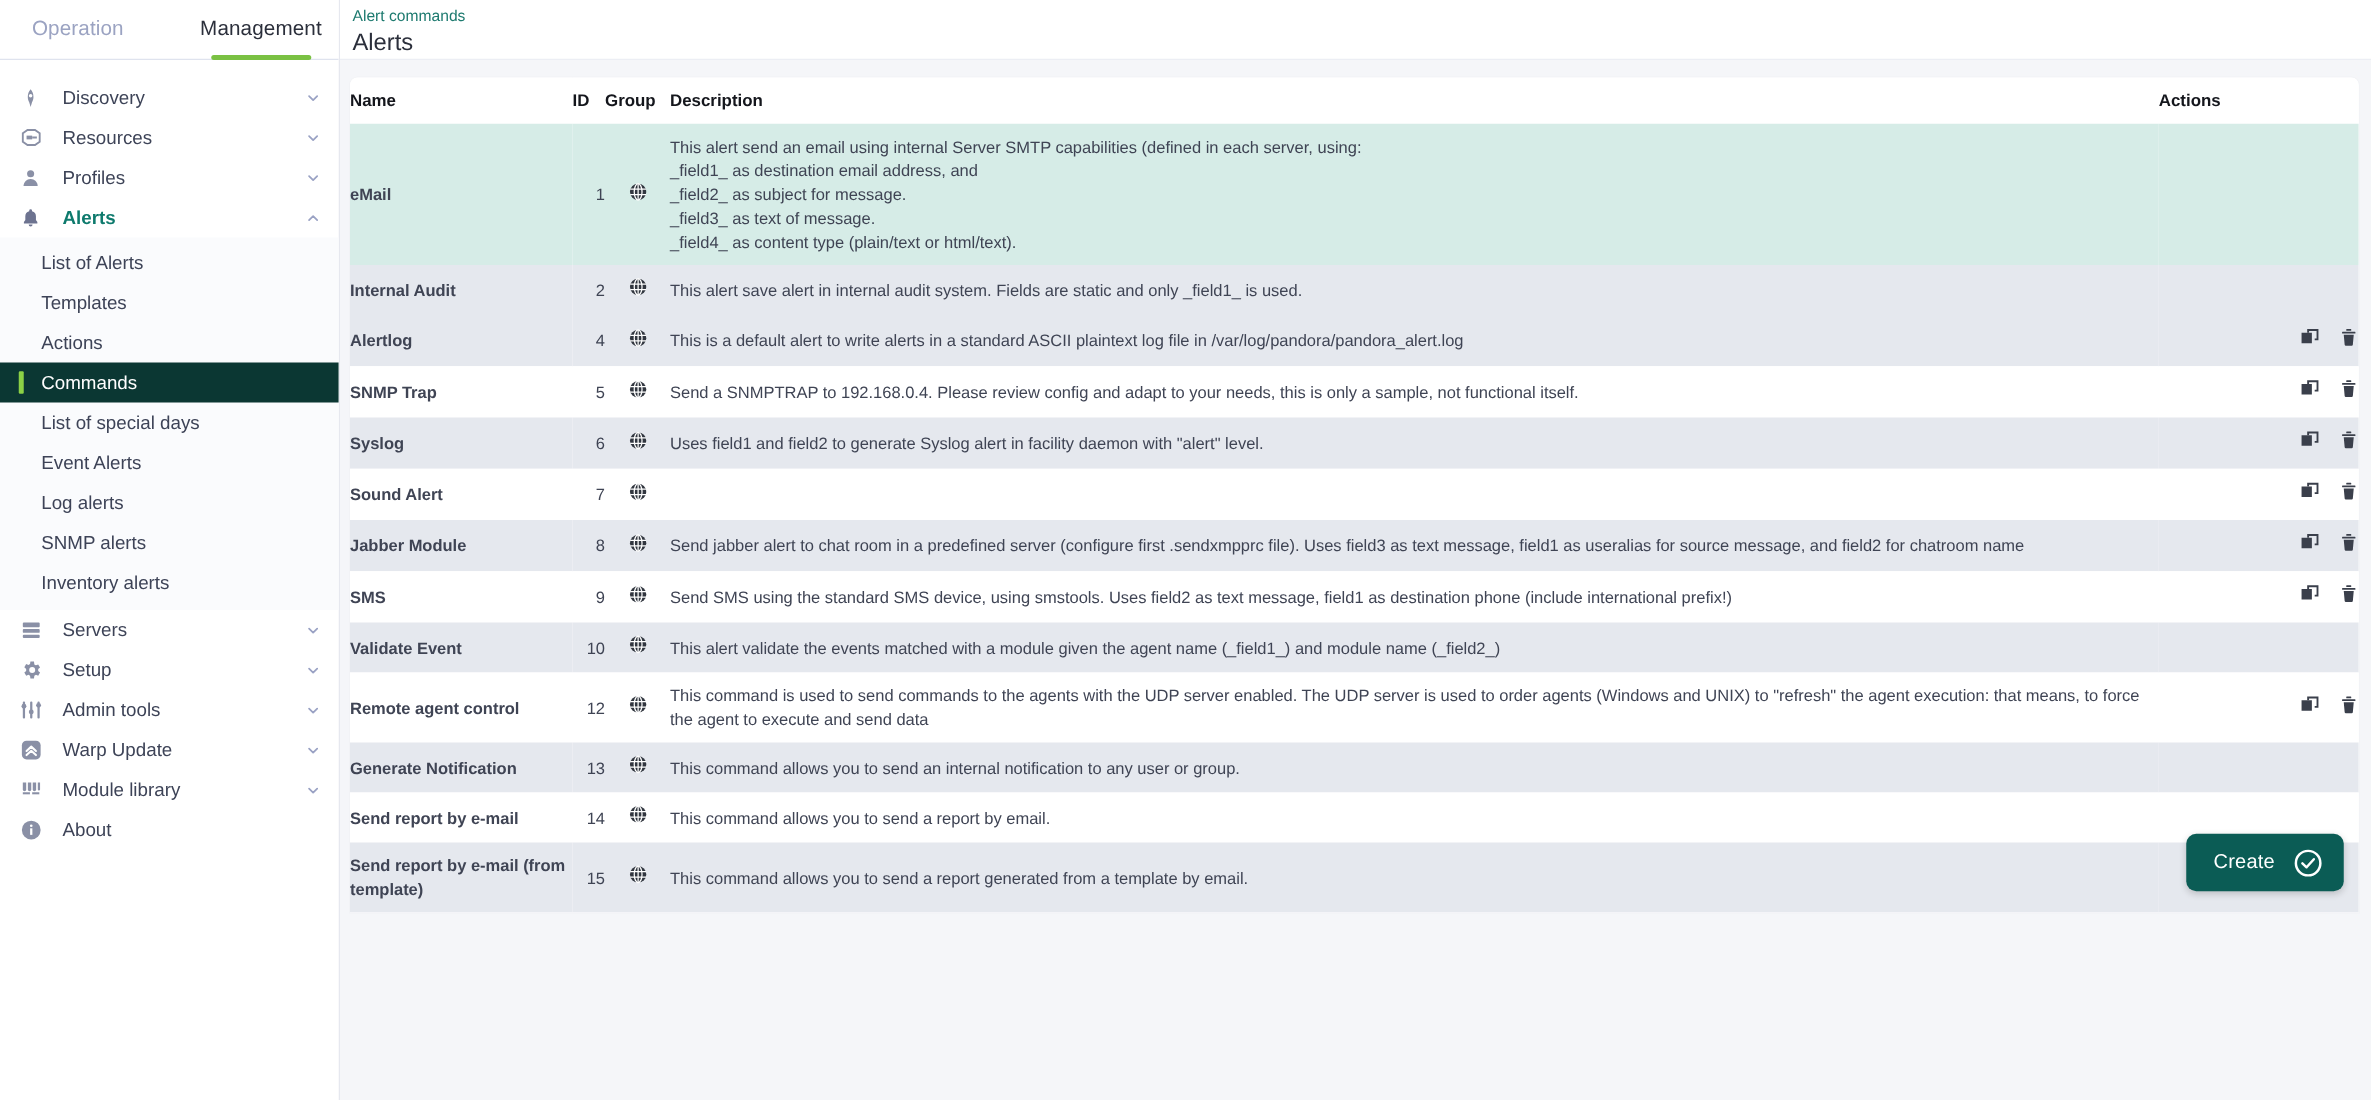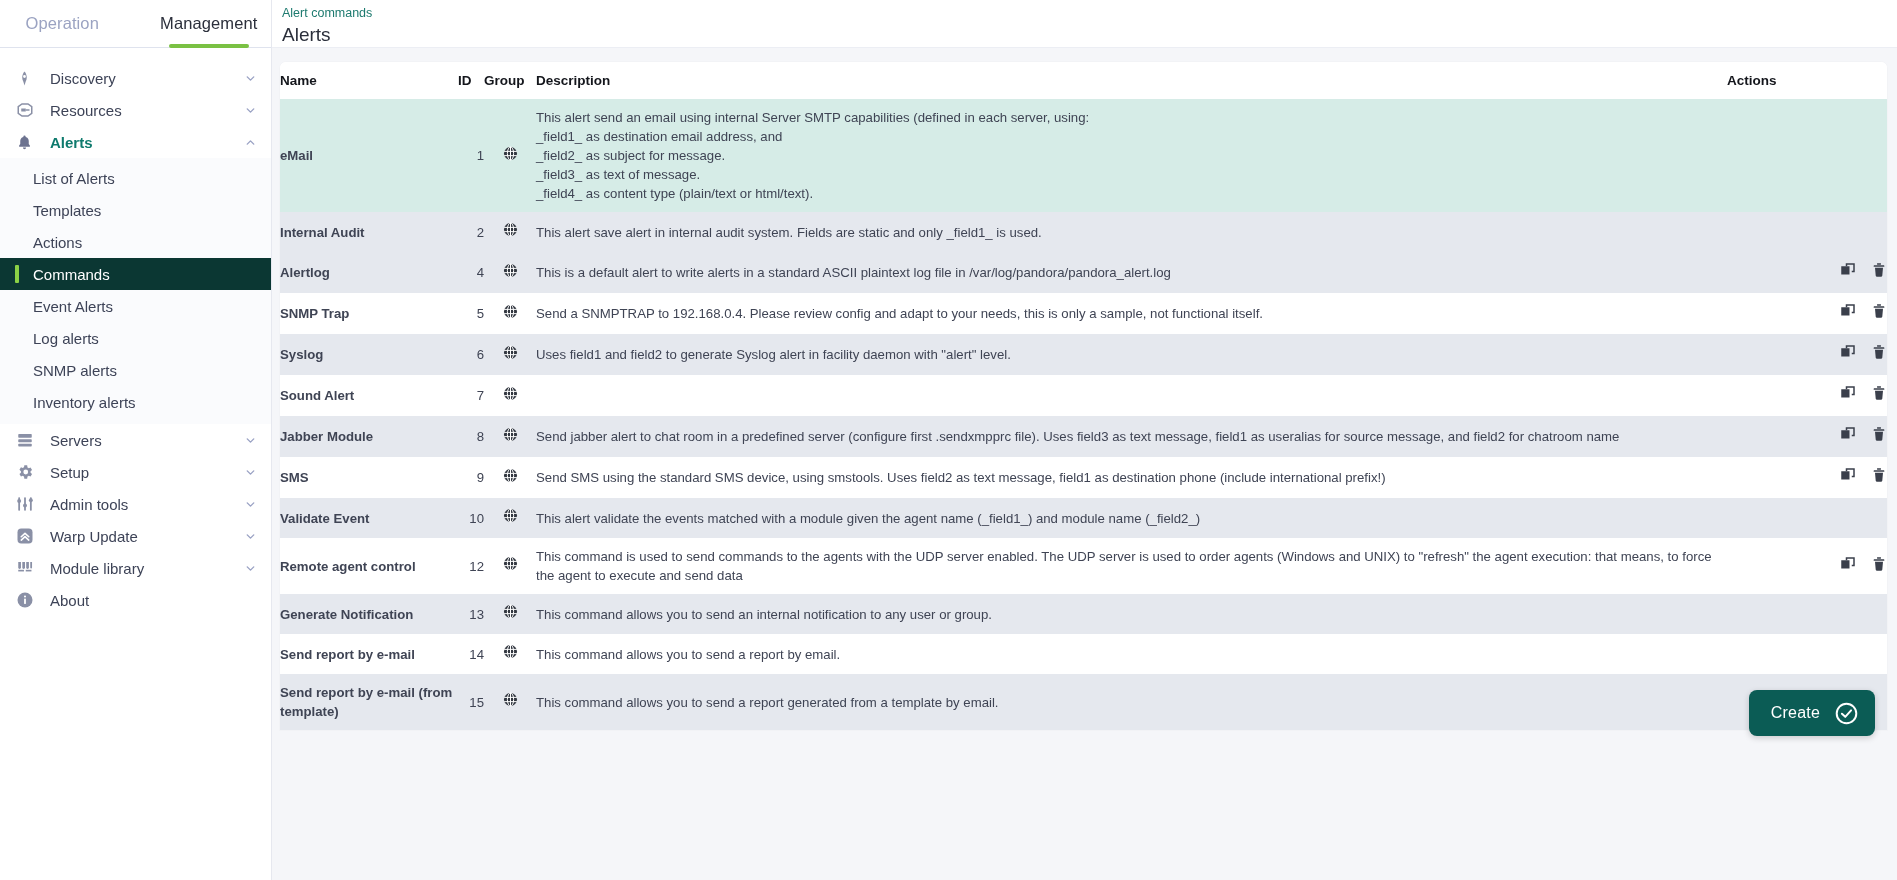--- a/index.html
+++ b/index.html
@@ -206,21 +206,21 @@
     color: #3a3f4b;
     margin-left: 14px;
     cursor: pointer;
     vertical-align: middle;
   }
 
   
   #create-btn {
     position: absolute;
     right: 22px;
-    bottom: 8px;
+    bottom: 31px;
     height: 46px;
     background: #0b5c55;
     border-radius: 8px;
     display: flex;
     align-items: center;
     padding: 0 16px 0 22px;
     color: #ffffff;
     font-size: 16px;
     cursor: pointer;
     box-shadow: 0 2px 6px rgba(0,0,0,0.18);
@@ -270,20 +270,34 @@
             </svg>
         </span>
         <span class="nav-label">Resources</span>
         <span class="chev">
           <svg width="13" height="13" viewBox="0 0 24 24" fill="none" stroke="currentColor" stroke-width="2.6" stroke-linecap="round" stroke-linejoin="round">
               <polyline points="6 9 12 15 18 9"></polyline>
             </svg>
         </span>
       </div>
 
+      <div class="nav-item">
+        <span class="nav-icon">
+          <svg width="17" height="17" viewBox="0 0 24 24" fill="currentColor">
+              <circle cx="12" cy="7" r="4"></circle>
+              <path d="M4 21c0-4.4 3.6-8 8-8s8 3.6 8 8z"></path>
+            </svg>
+        </span>
+        <span class="nav-label">Profiles</span>
+        <span class="chev">
+          <svg width="13" height="13" viewBox="0 0 24 24" fill="none" stroke="currentColor" stroke-width="2.6" stroke-linecap="round" stroke-linejoin="round">
+              <polyline points="6 9 12 15 18 9"></polyline>
+            </svg>
+        </span>
+      </div>
 
 
       <div class="nav-item expanded">
         <span class="nav-icon">
           <svg width="17" height="17" viewBox="0 0 24 24" fill="currentColor">
               <path d="M12 2a1.6 1.6 0 011.6 1.6v.6A6 6 0 0118 10v4l1.6 2.4V18H4.4v-1.6L6 14v-4a6 6 0 014.4-5.8v-.6A1.6 1.6 0 0112 2zM9.8 19.2h4.4A2.2 2.2 0 0112 21.4a2.2 2.2 0 01-2.2-2.2z"></path>
             </svg>
         </span>
         <span class="nav-label">Alerts</span>
         <span class="chev">
@@ -298,20 +312,23 @@
           <span>List of Alerts</span>
         </div>
         <div class="sub-item">
           <span>Templates</span>
         </div>
         <div class="sub-item">
           <span>Actions</span>
         </div>
         <div class="sub-item selected">
           <span>Commands</span>
+        </div>
+        <div class="sub-item">
+          <span>List of special days</span>
         </div>
         <div class="sub-item">
           <span>Event Alerts</span>
         </div>
         <div class="sub-item">
           <span>Log alerts</span>
         </div>
         <div class="sub-item">
           <span>SNMP alerts</span>
         </div>

